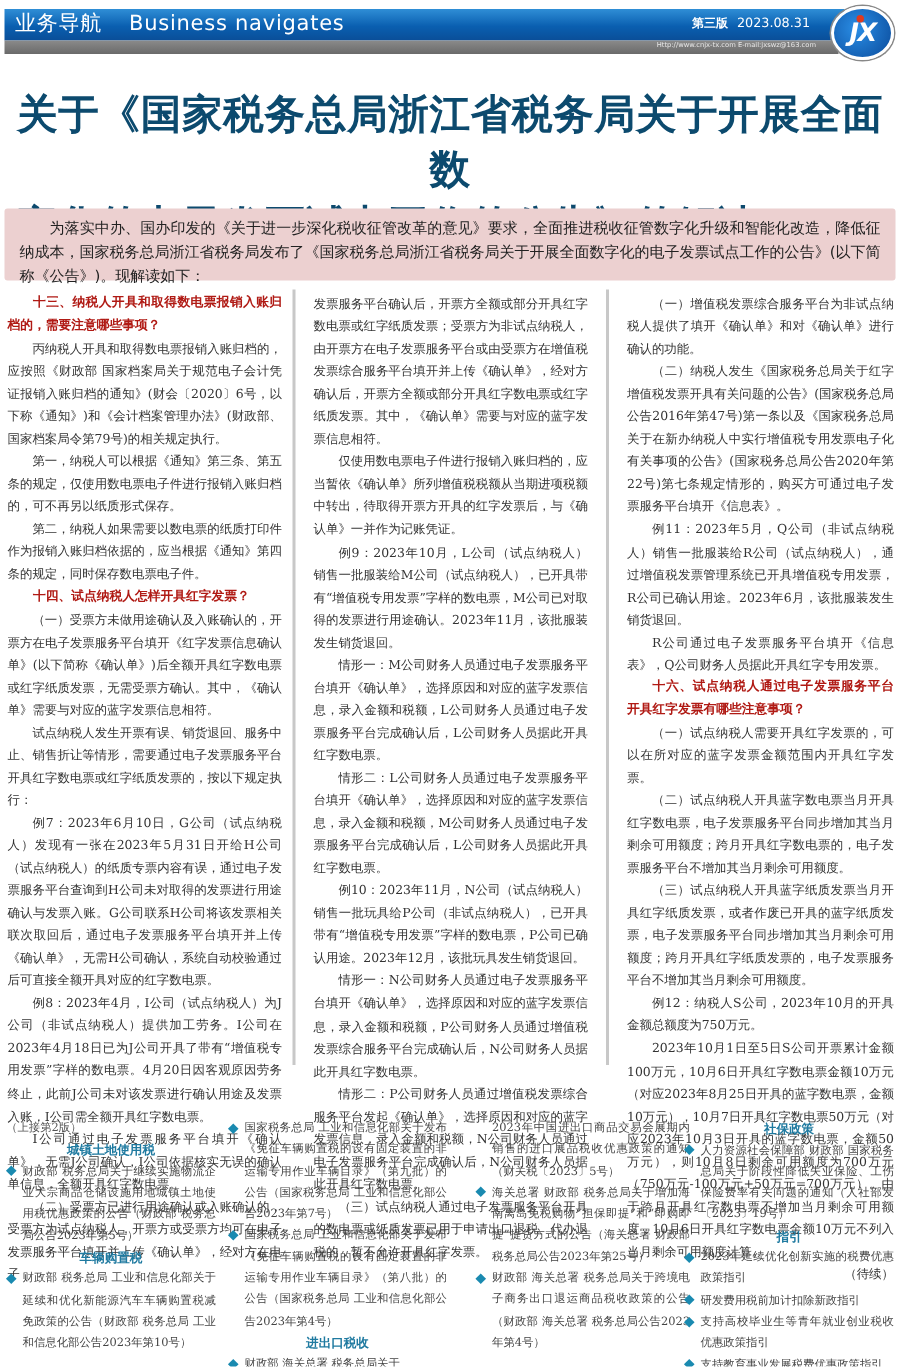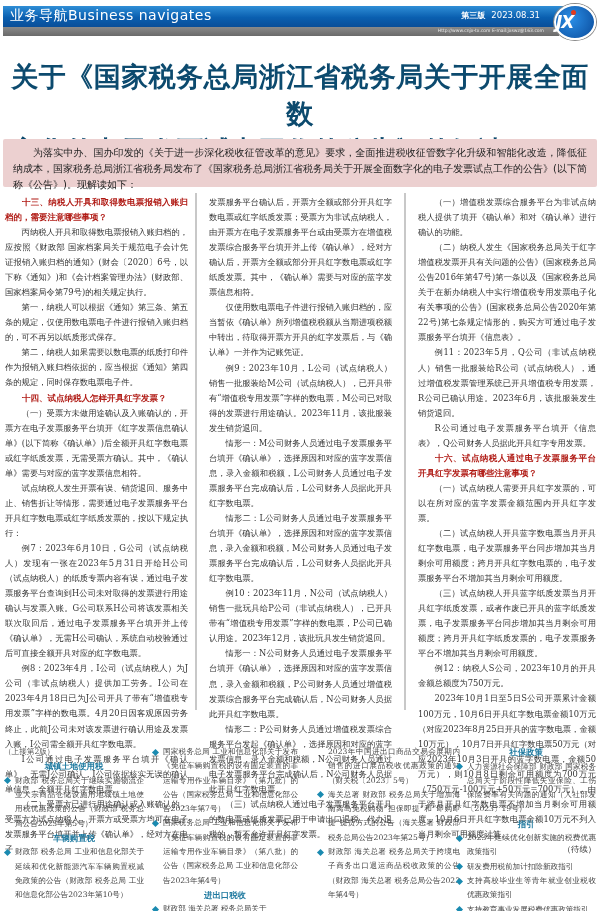--- a/index.html
+++ b/index.html
@@ -9,39 +9,39 @@
   
   .header { position: absolute; left: 0; top: 0; width: 600px; height: 42px; }
   .header-bar {
     position: absolute; left: 3px; top: 6px; width: 560px; height: 21px;
     background: linear-gradient(to bottom, #2f8ed6 0%, #0a5fb0 55%, #0a4e98 100%);
   }
   .header-title {
     position: absolute; left: 10px; top: 7px; font-family: "DejaVu Sans", sans-serif;
     font-size: 14px; color: #fff; letter-spacing: 0.5px; white-space: nowrap;
   }
-  .header-title .en { }
+  .header-title .en { margin-left: 18px; }
   .header-edition {
     position: absolute; right: 60px; top: 10px; color: #fff; font-family: "DejaVu Sans", sans-serif;
     font-size: 8px; font-weight: bold; white-space: nowrap;
   }
   .header-edition .date { margin-left: 6px; font-weight: normal; font-size: 8.5px; }
   .header-sub {
     position: absolute; left: 3px; top: 27px; width: 556px; height: 9px;
     background: linear-gradient(to bottom, #8a8a8a, #6a6a6a);
   }
   .header-url {
     position: absolute; right: 56px; top: 28px; font-size: 4.5px; color: #e8e8e8;
     font-family: "DejaVu Sans", sans-serif; white-space: nowrap;
   }
   .logo {
     position: absolute; left: 554px; top: 4px; width: 42px; height: 36px;
     border-radius: 50%; background: radial-gradient(circle at 40% 40%, #2a8ee6, #0a4a9a);
     border: 2px solid #fff; box-shadow: 0 0 0 1px #888;
-    display: flex; align-items: center; justify-content: flex-start;
+    display: flex; align-items: center; justify-content: center;
   }
   .logo span {
     color: #fff; font-family: "DejaVu Sans", sans-serif; font-weight: bold; font-style: italic;
     font-size: 17px; letter-spacing: -1px;
   }
   .logo .dot { position: absolute; left: 15px; top: 4px; width: 5px; height: 5px; border-radius: 50%; background: #e03a1e; }
 
   
   .main-title {
     position: absolute; left: 0; top: 58px; width: 600px; text-align: center;

